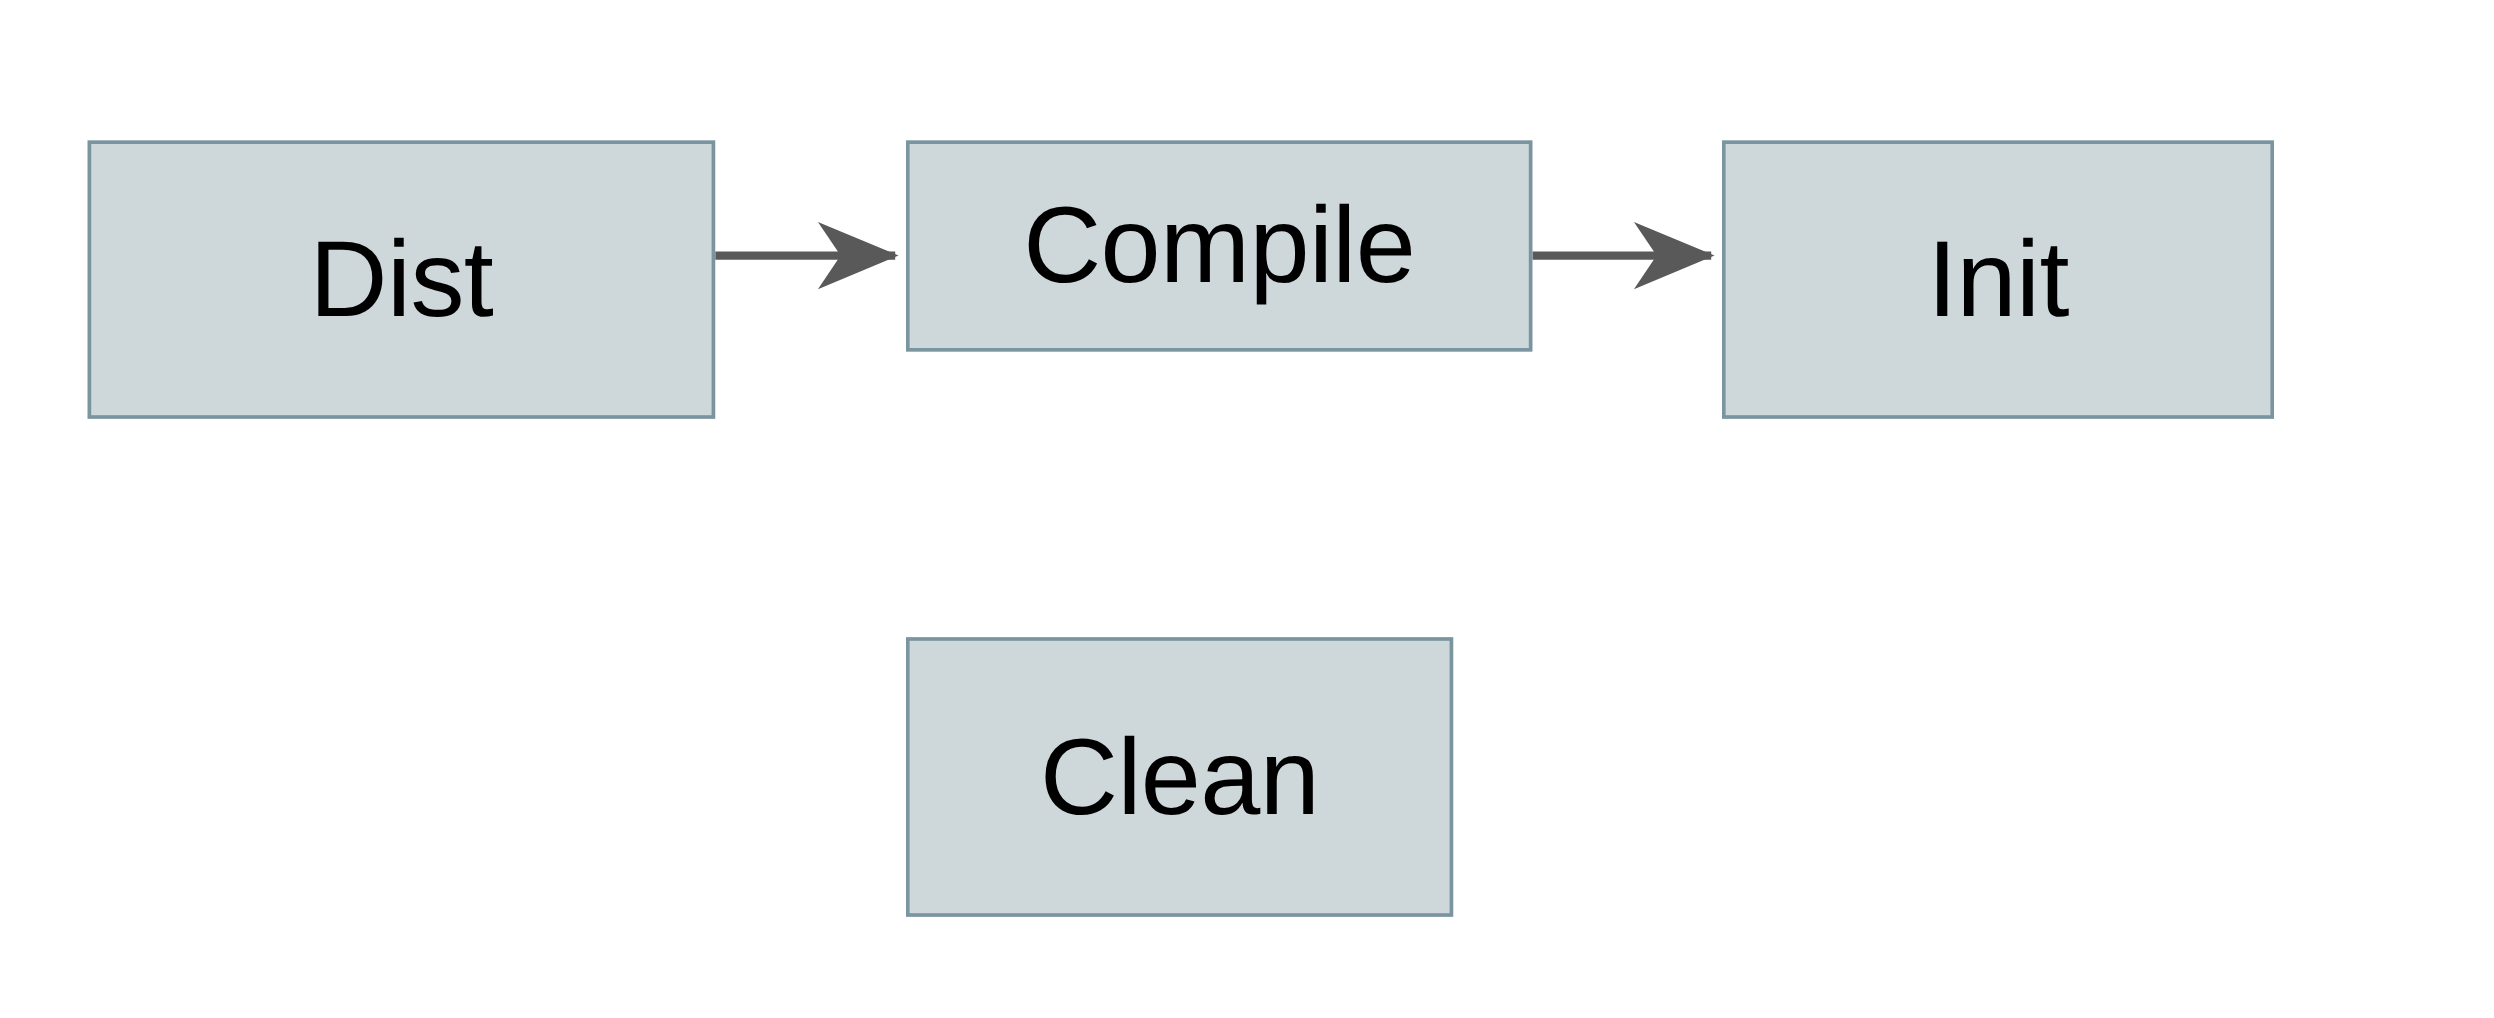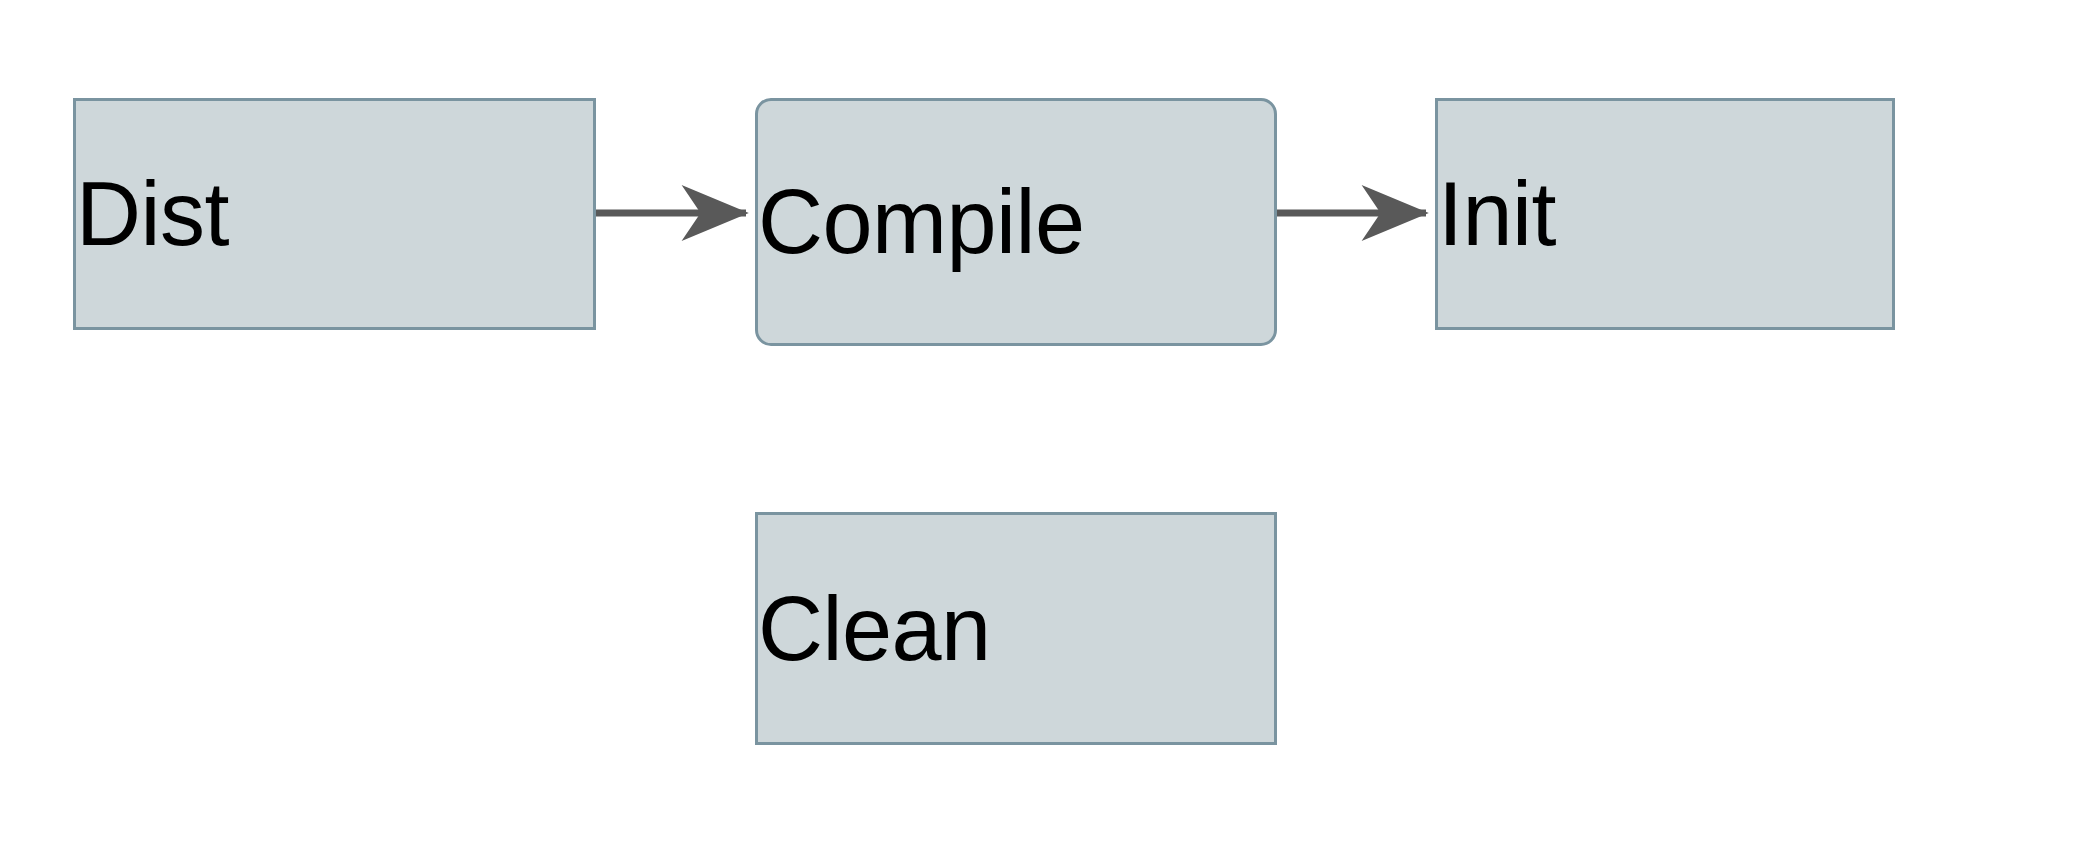--- a/index.html
+++ b/index.html
@@ -21,38 +21,39 @@
   }
 
   
   .node {
     position: absolute;
     box-sizing: border-box;
     background: #ced7da;
     border: 3px solid #7a94a0;
     display: flex;
     align-items: center;
-    justify-content: flex-start;
+    justify-content: center;
+    margin-top: 19px;
   }
 
   .node-label {
     font-family: "Liberation Sans", sans-serif;
     font-size: 90px;
     font-weight: 400;
     color: #000000;
     line-height: 1;
     letter-spacing: -0.5px;
     white-space: nowrap;
     -webkit-font-smoothing: antialiased;
   }
 
   #node-dist    { left: 73px;   top: 98px;  width: 523px; height: 232px; }
-  #node-compile { left: 755px;  top: 98px;  width: 522px; height: 248px; border-radius: 16px; }
+  #node-compile { left: 755px;  top: 98px;  width: 522px; height: 176px; }
   #node-init    { left: 1435px; top: 98px;  width: 460px; height: 232px; }
-  #node-clean   { left: 755px;  top: 512px; width: 522px; height: 233px; }
+  #node-clean   { left: 755px;  top: 512px; width: 456px; height: 233px; }
 
   
   #edge-layer {
     position: absolute;
     left: 0;
     top: 0;
     width: 2078px;
     height: 848px;
     pointer-events: none;
   }

